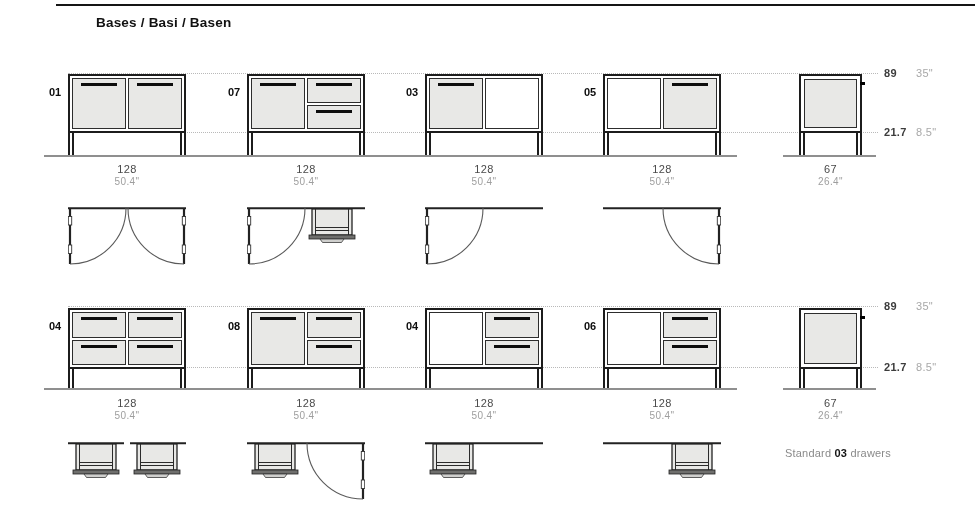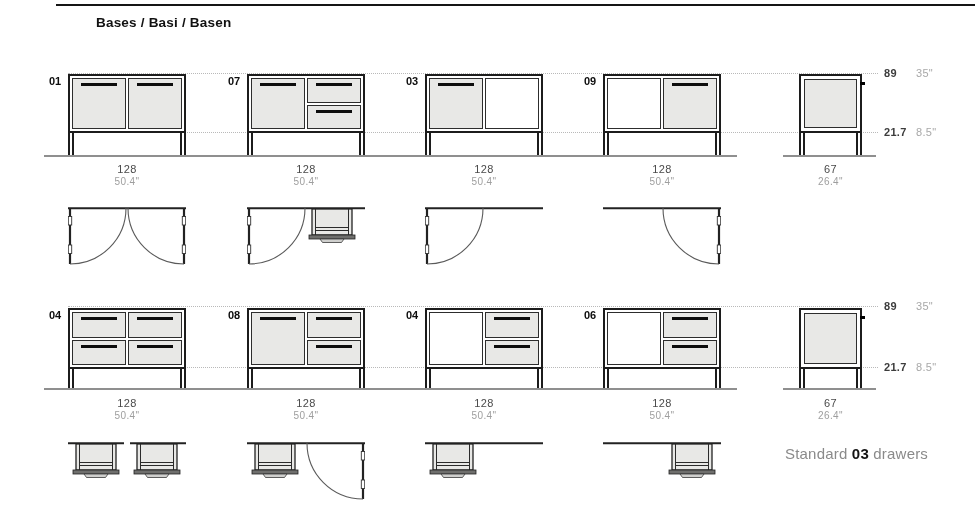--- a/index.html
+++ b/index.html
@@ -8,21 +8,21 @@
   }
   html,body{margin:0;padding:0;background:#fff;}
   .stage{position:relative;width:977px;height:524px;background:#fff;overflow:hidden;
          font-family:"Liberation Sans", sans-serif;}
   .toprule{position:absolute;left:56px;top:4px;width:919px;height:2px;background:#151515;}
   .title{position:absolute;left:55px;top:15px;font-size:13.5px;font-weight:bold;color:#111;
          letter-spacing:0.2px;padding-left:41px;}
   .dotl{position:absolute;left:68px;width:810px;height:0;border-top:1.5px dotted var(--dot);z-index:0;}
   .groundl{position:absolute;height:2px;background:var(--ground);z-index:0;}
   .mod{position:absolute;z-index:1;}
-  .mlabel{position:absolute;left:-19px;top:1px;font-size:11px;font-weight:bold;color:#0e0e0e;}
+  .mlabel{position:absolute;left:-19px;top:12px;font-size:11px;font-weight:bold;color:#0e0e0e;}
   .cab{position:absolute;left:0;top:0;width:100%;height:59px;box-sizing:border-box;
        border:2px solid var(--ink);background:#fff;padding:2px;display:grid;gap:2px;}
   .row2 .cab{height:61px;}
   .g-2c{grid-template-columns:1fr 1fr;}
   .g-2c2r{grid-template-columns:1fr 1fr;grid-template-rows:1fr 1fr;}
   .span2{grid-row:1 / span 2;}
   .panel{position:relative;background:var(--panel);border:1px solid #2d2d2d;}
   .panel.open{background:#fff;}
   .handle{position:absolute;top:4px;left:16%;width:68%;height:3px;background:#0d0d0d;}
   .leg{position:absolute;top:59px;height:22px;width:6px;box-sizing:border-box;background:#fff;
@@ -41,21 +41,21 @@
   .plan{position:absolute;z-index:1;}
   .pl-top{stroke:#222;stroke-width:2;}
   .pl-door{stroke:#222;stroke-width:2.2;}
   .pl-arc{stroke:#5a5a5a;stroke-width:1.1;fill:none;}
   .pl-hinge{fill:#fff;stroke:#333;stroke-width:0.9;}
   .s1{stroke:#2b2b2b;stroke-width:1;}
   .dg-box{fill:var(--panel);stroke:#222;stroke-width:1.3;}
   .dg-front{fill:#6f6f6d;stroke:#222;stroke-width:0.8;}
   .dg-handle{fill:#cfcfcd;stroke:#3a3a3a;stroke-width:0.8;}
   .legend{position:absolute;}
-  .lline{font-size:15px;color:var(--text-gray);line-height:19.5px;letter-spacing:0.2px;}
+  .lline{font-size:11px;color:var(--text-gray);line-height:19.5px;letter-spacing:0.2px;}
   .lb{color:#141414;font-weight:bold;}
 </style>
 </head>
 <body>
 
 <div class="stage">
 
   <svg width="0" height="0" style="position:absolute">
     <defs>
       <g id="dg">
@@ -132,21 +132,21 @@
     </div>
     <div class="leg l"></div>
     <div class="leg r"></div>
     <div class="dims">
       <div class="cm">128</div>
       <div class="in">50.4"</div>
     </div>
   </div>
 
   <div class="mod row1" style="left:603px;top:74px;width:118px">
-    <div class="mlabel">09</div>
+    <div class="mlabel">05</div>
     <div class="cab g-2c">
       <div class="panel open"></div>
       <div class="panel">
           <div class="handle"></div>
         </div>
     </div>
     <div class="leg l"></div>
     <div class="leg r"></div>
     <div class="dims">
       <div class="cm">128</div>

